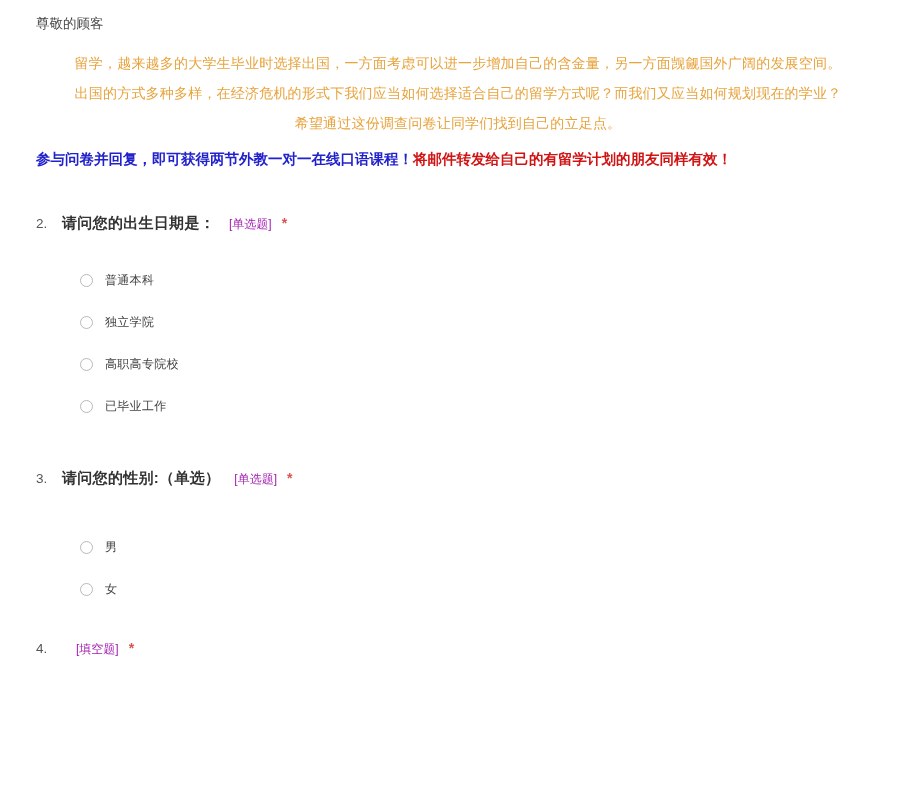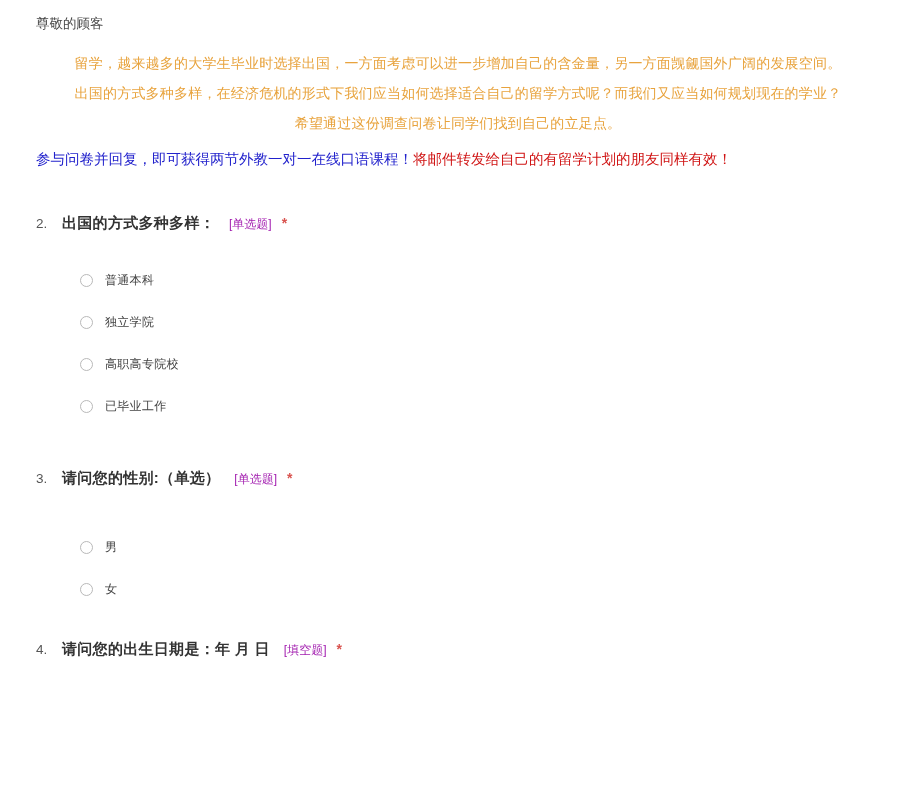--- a/index.html
+++ b/index.html
@@ -35,21 +35,21 @@
     letter-spacing: 0.2px;
   }
   .intro p {
     margin: 0;
     white-space: nowrap;
     text-align: center;
   }
   .promo {
     margin: 8px 0 0 0;
     font-size: 14.5px;
-    font-weight: normal;
+    font-weight: bold;
     line-height: 26px;
     white-space: nowrap;
   }
   .promo .blue { color: #2222cc; }
   .promo .red  { color: #d01414; }
 
   .question-block {
     margin-top: 42px;
   }
   .q-head {
@@ -123,21 +123,21 @@
     <p>希望通过这份调查问卷让同学们找到自己的立足点。</p>
   </div>
 
   <div class="promo">
     <span class="blue">参与问卷并回复，即可获得两节外教一对一在线口语课程！</span><span class="red">将邮件转发给自己的有留学计划的朋友同样有效！</span>
   </div>
 
   <div class="question-block">
     <div class="q-head">
       <span class="q-num">2.</span>
-      <span class="q-title">出国的方式多种多样：</span>
+      <span class="q-title">请问您的出生日期是：</span>
       <span class="q-type">[单选题]</span>
       <span class="q-required">*</span>
     </div>
     <ul class="options">
       <li class="option">
         <span class="radio"></span>
         <span class="option-label">普通本科</span>
       </li>
       <li class="option">
         <span class="radio"></span>
@@ -169,19 +169,18 @@
       <li class="option">
         <span class="radio"></span>
         <span class="option-label">女</span>
       </li>
     </ul>
   </div>
 
   <div class="question-block gap-sm">
     <div class="q-head">
       <span class="q-num">4.</span>
-      <span class="q-title">请问您的出生日期是：年 月 日</span>
       <span class="q-type">[填空题]</span>
       <span class="q-required">*</span>
     </div>
   </div>
 
 </div>
 
 </body></html>

